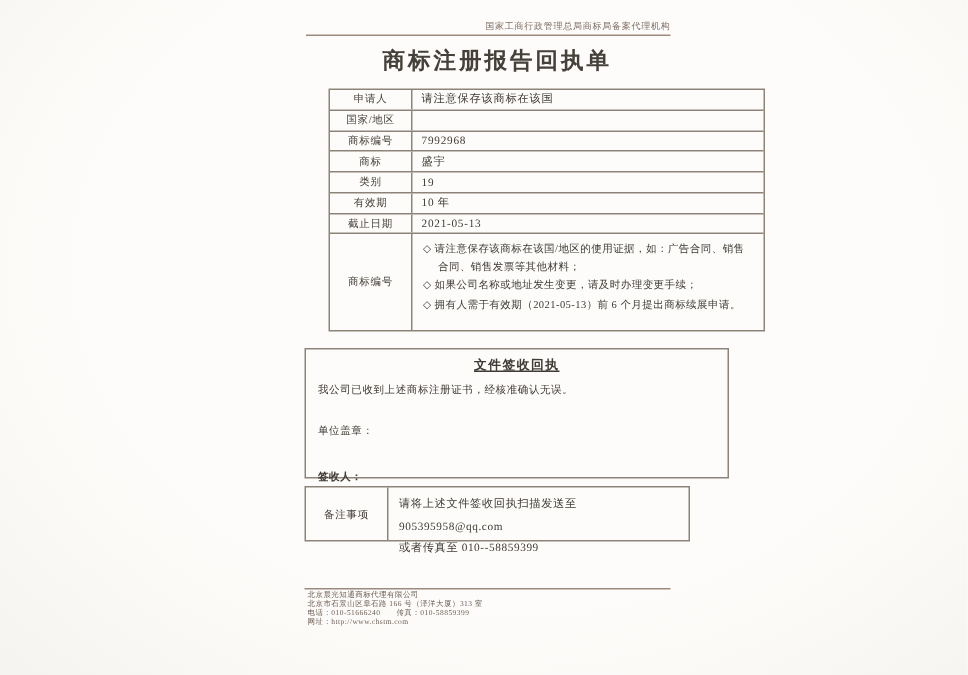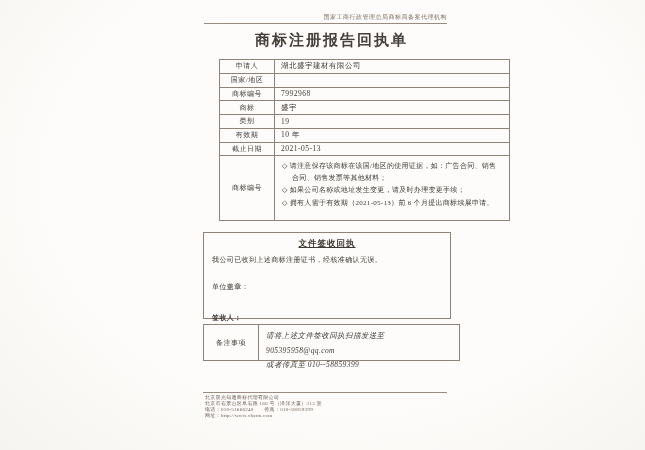--- a/index.html
+++ b/index.html
@@ -108,21 +108,21 @@
     color: #3f3a34;
     letter-spacing: 0.3px;
     margin-bottom: 1px;
   }
 
   
   .receipt-box {
     position: absolute;
     left: 203px;
     top: 232px;
-    width: 248px;
+    width: 283px;
     height: 87px;
     border: 1px solid #8d8379;
     box-sizing: border-box;
     background: #fdfcfa;
   }
   .receipt-title {
     margin-top: 5px;
     text-align: center;
     font-size: 8.5px;
     font-weight: bold;
@@ -165,21 +165,21 @@
     display: flex;
     background: #fdfcfa;
   }
   .remark-content {
     flex: 1;
     padding: 4px 7px;
     box-sizing: border-box;
     font-size: 7.5px;
     letter-spacing: 0.4px;
   }
-  .remark-content .line { line-height: 14.5px; font-style: italic; }
+  .remark-content .line { line-height: 14.5px; }
 
   
   .footer-rule {
     position: absolute;
     left: 203px;
     top: 392px;
     width: 244px;
     border-top: 1px solid #9a8a7f;
   }
   .footer {
@@ -202,21 +202,21 @@
 <div class="page">
 
   <div class="agency-line">国家工商行政管理总局商标局备案代理机构</div>
   <div class="agency-rule"></div>
 
   <div class="doc-title">商标注册报告回执单</div>
 
   <div class="info-table">
     <div class="info-row row-simple">
       <div class="cell-label">申请人</div>
-      <div class="cell-value">湖北盛宇建材有限公司</div>
+      <div class="cell-value">请注意保存该商标在该国</div>
     </div>
     <div class="info-row row-simple">
       <div class="cell-label">国家/地区</div>
     </div>
     <div class="info-row row-simple">
       <div class="cell-label">商标编号</div>
       <div class="cell-value">7992968</div>
     </div>
     <div class="info-row row-simple">
       <div class="cell-label">商标</div>

